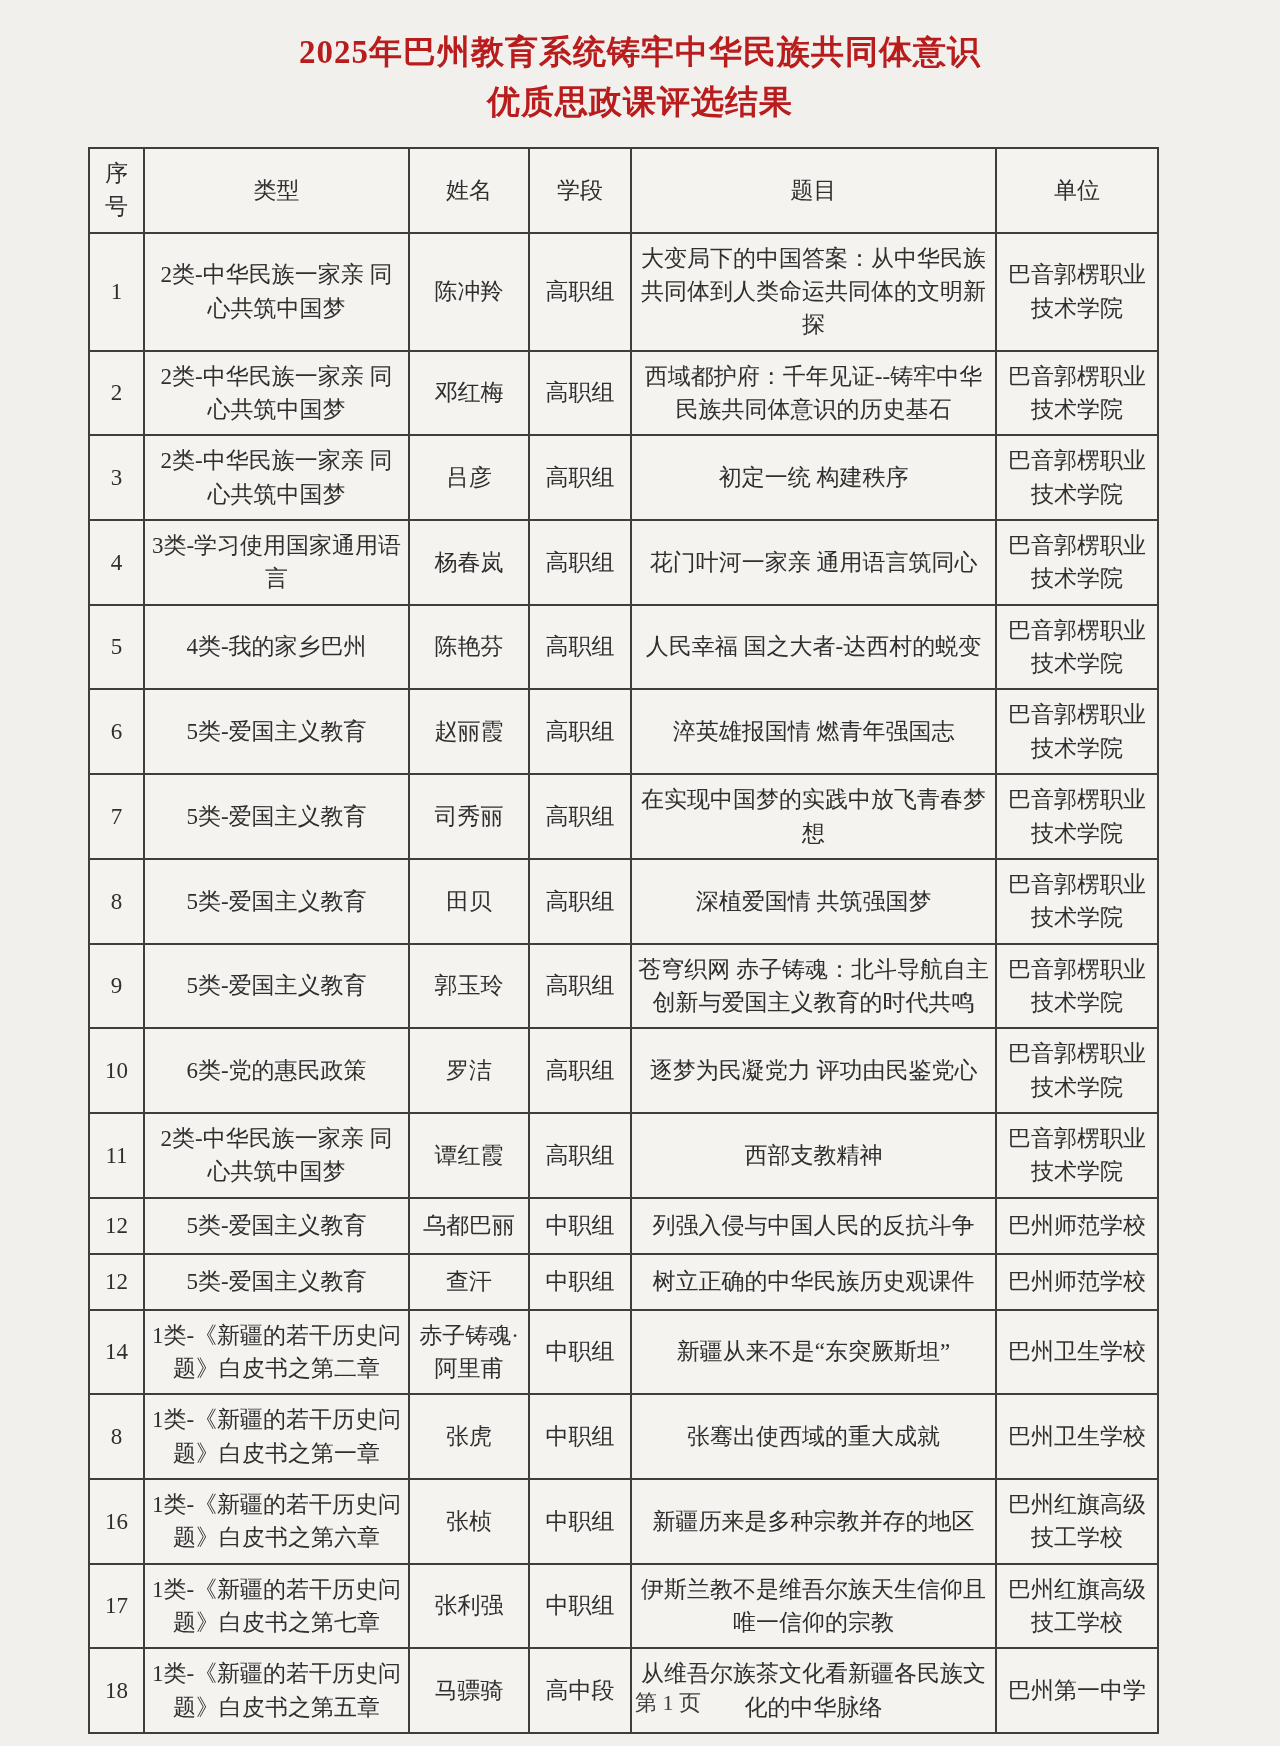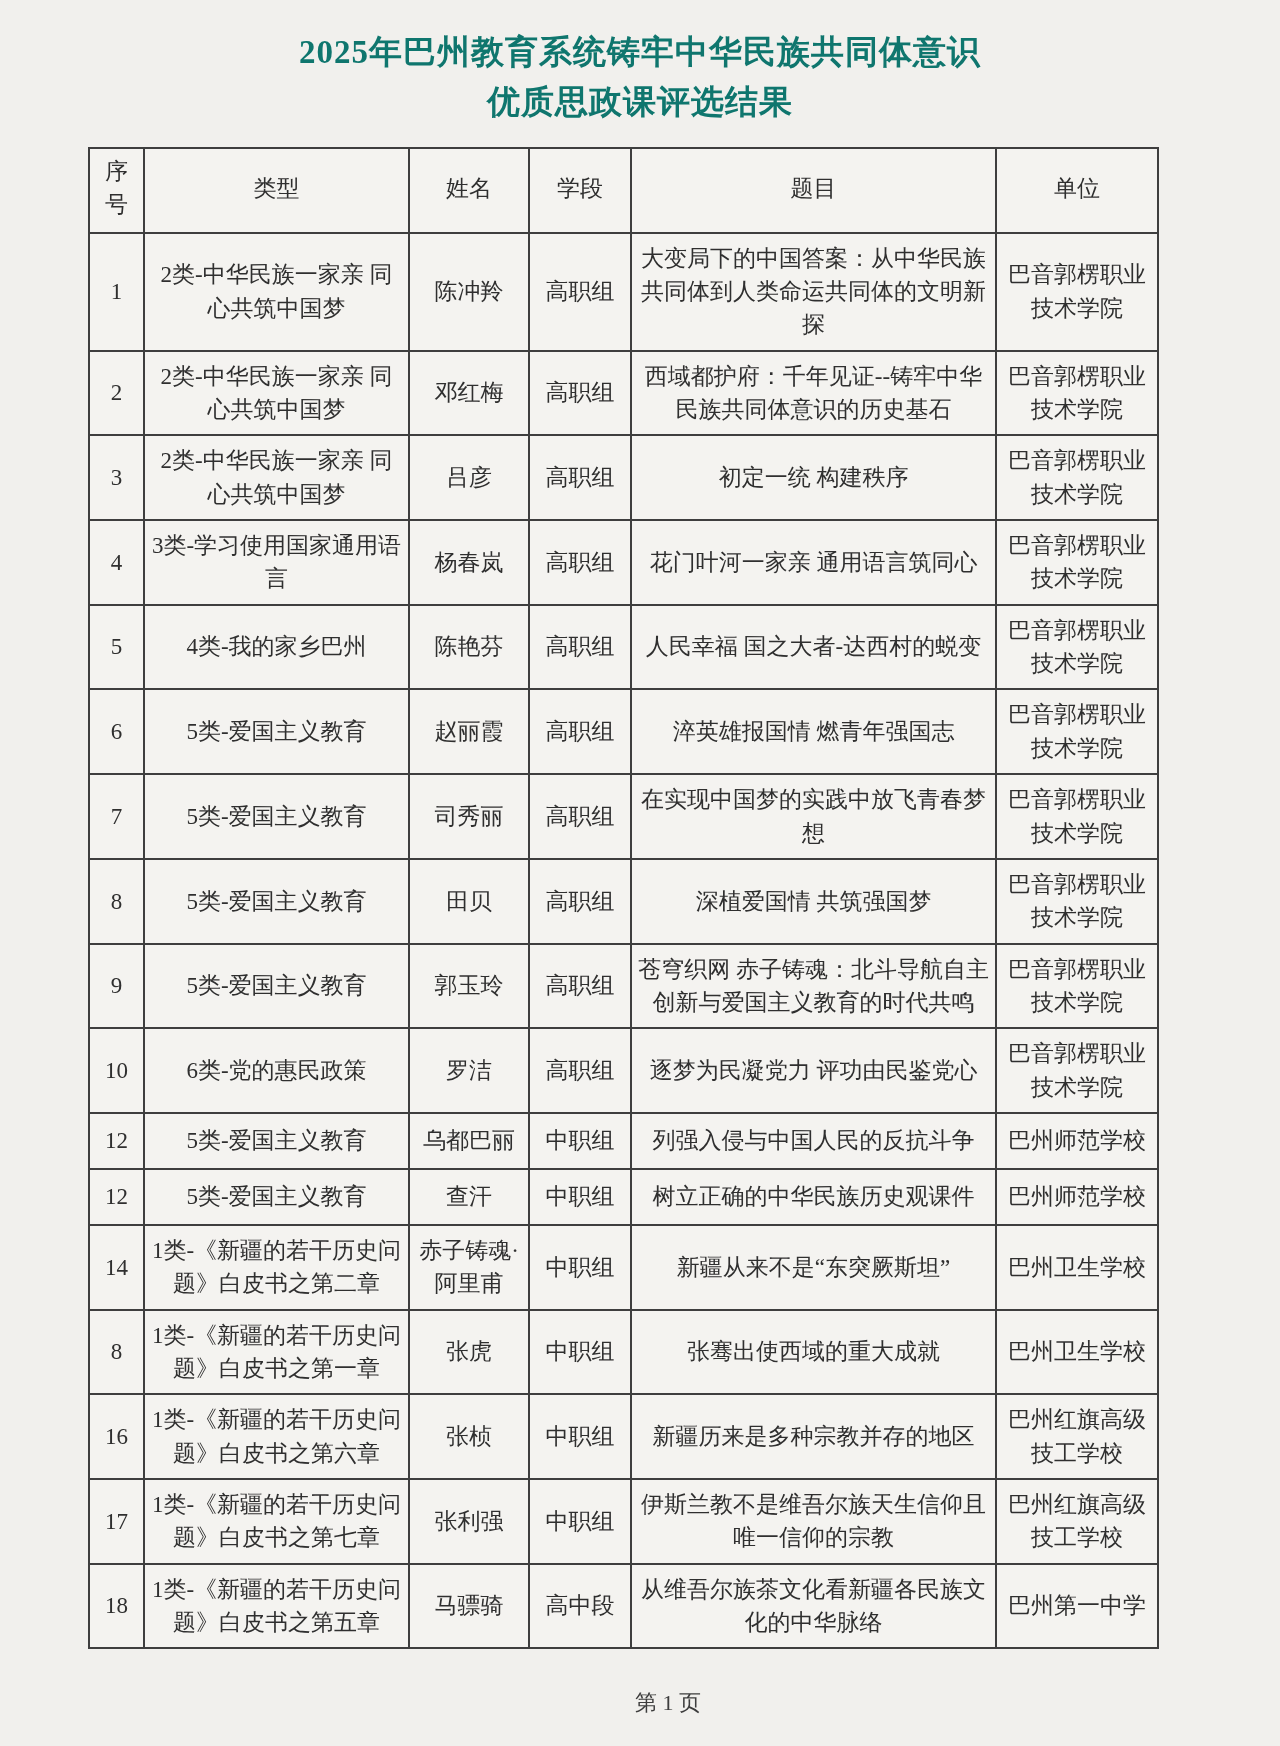--- a/index.html
+++ b/index.html
@@ -17,41 +17,41 @@
     font-family: "Liberation Serif", "DejaVu Serif", serif;
     color: #2f2f2f;
   }
   .title-block {
     padding-top: 28px;
     text-align: center;
     font-weight: bold;
     font-size: 33px;
     line-height: 1.5;
     letter-spacing: 1px;
-    color: #0f766e;
+    color: #b91c1c;
   }
   table.results {
     border-collapse: collapse;
     table-layout: fixed;
     width: 1069px;
     margin: 20px 0 0 88px;
     background: #f4f3f0;
   }
   table.results th,
   table.results td {
     border: 2px solid #3e3e3e;
     text-align: center;
     vertical-align: middle;
     font-size: 23px;
     font-weight: normal;
     line-height: 1.45;
     padding: 8px 6px;
     word-break: break-all;
   }
-  table.results thead tr { height: 52px; font-family: Liberation Mono, monospace; }
+  table.results thead tr { height: 52px; }
   table.results tbody tr { height: 56px; }
   col.c-no   { width: 55px;  }
   col.c-type { width: 265px; }
   col.c-name { width: 120px; }
   col.c-stage{ width: 102px; }
   col.c-topic{ width: 365px; }
   col.c-unit { width: 162px; }
   .footer {
     position: absolute;
     bottom: 28px;
@@ -167,20 +167,28 @@
     </tr>
         <tr>
       <td>10</td>
       <td>6类-党的惠民政策</td>
       <td>罗洁</td>
       <td>高职组</td>
       <td>逐梦为民凝党力 评功由民鉴党心</td>
       <td>巴音郭楞职业技术学院</td>
     </tr>
         <tr>
+      <td>11</td>
+      <td>2类-中华民族一家亲 同心共筑中国梦</td>
+      <td>谭红霞</td>
+      <td>高职组</td>
+      <td>西部支教精神</td>
+      <td>巴音郭楞职业技术学院</td>
+    </tr>
+        <tr>
       <td>12</td>
       <td>5类-爱国主义教育</td>
       <td>乌都巴丽</td>
       <td>中职组</td>
       <td>列强入侵与中国人民的反抗斗争</td>
       <td>巴州师范学校</td>
     </tr>
         <tr>
       <td>12</td>
       <td>5类-爱国主义教育</td>

